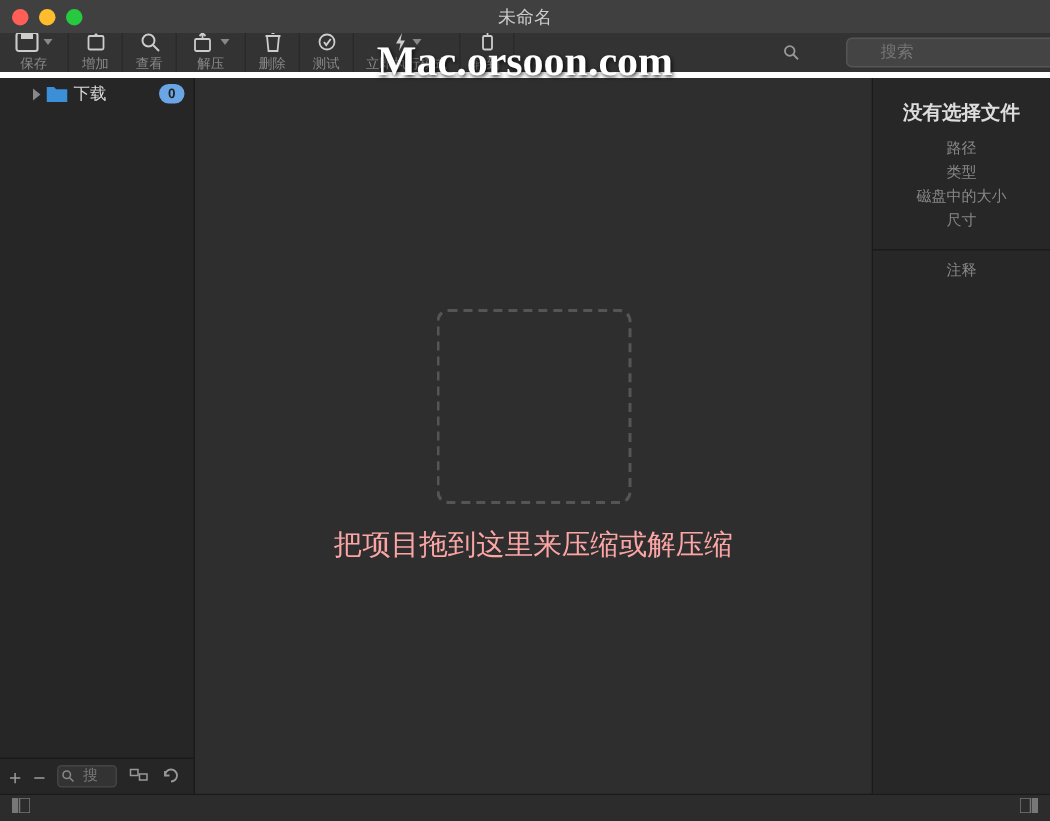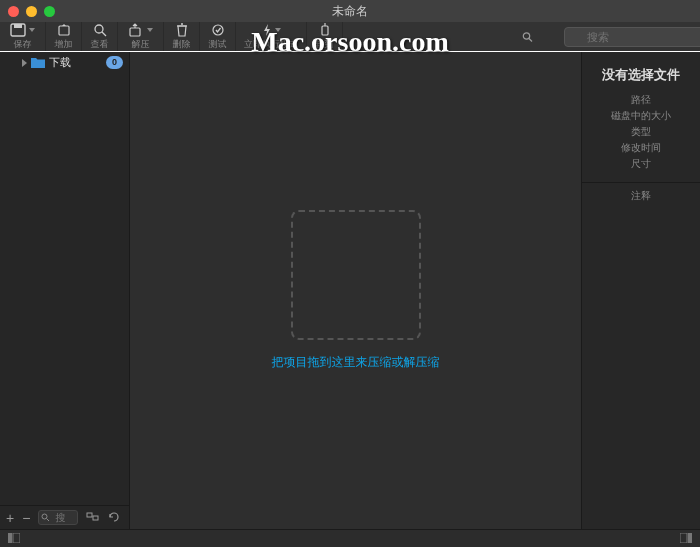--- a/index.html
+++ b/index.html
@@ -8,21 +8,21 @@
     
     .titlebar { height: 22px; background: #404040; display: flex; align-items: center; padding: 0 8px; position: relative; }
     .traffic { display: flex; gap: 7px; }
     .traffic span { width: 11px; height: 11px; border-radius: 50%; display: block; }
     .t-close { background: #ff5f56; }
     .t-min { background: #ffbd2e; }
     .t-max { background: #27c93f; }
     .title { position: absolute; left: 0; right: 0; text-align: center; color: #ccc; font-size: 12px; pointer-events: none; }
 
     
-    .toolbar { height: 30px; background: #333; display: flex; align-items: stretch; border-bottom: 1px solid #ffffff; }
+    .toolbar { height: 30px; background: #333; display: flex; align-items: stretch; border-bottom: 4px solid #ffffff; }
     .tb-btn { display: flex; flex-direction: column; align-items: center; justify-content: center; padding: 0 8px; border-right: 1px solid #2a2a2a; min-width: 36px; cursor: pointer; }
     .tb-btn .ic { height: 14px; display: flex; align-items: center; justify-content: center; }
     .tb-btn .lbl { font-size: 9px; color: #888; margin-top: 1px; }
     .tb-btn.wide { min-width: 46px; }
     .tb-btn svg { display: block; }
     .chev { display: inline-block; width: 0; height: 0; border-left: 3px solid transparent; border-right: 3px solid transparent; border-top: 4px solid #888; margin-left: 3px; vertical-align: middle; }
     .search { flex: 1; display: flex; align-items: center; padding: 0 8px 0 4px; }
     .search input { width: 100%; background: #444; border: 1px solid #555; border-radius: 4px; padding: 3px 6px 3px 22px; color: #ccc; font-size: 11px; outline: none; margin-left: 47px; }
     .search .wrap { position: relative; width: 100%; max-width: 175px; margin-left: auto; }
     .search .wrap svg { position: absolute; left: 5px; top: 50%; transform: translateY(-50%); }
@@ -38,21 +38,21 @@
     .disclosure { width: 0; height: 0; border-top: 4px solid transparent; border-bottom: 4px solid transparent; border-left: 5px solid #888; }
     .sb-bottom { height: 24px; border-top: 1px solid #1a1a1a; display: flex; align-items: center; padding: 0 6px; gap: 8px; }
     .sb-bottom span { color: #999; cursor: pointer; font-size: 14px; }
     .sb-bottom input { background: #333; border: 1px solid #444; border-radius: 3px; width: 40px; padding: 1px 4px 1px 16px; color: #aaa; font-size: 10px; }
     .sb-bottom .srch { position: relative; display: flex; align-items: center; }
     .sb-bottom .srch svg { position: absolute; left: 3px; }
 
     
     .center { flex: 1; background: #2e2e2e; display: flex; flex-direction: column; align-items: center; justify-content: center; position: relative; }
     .dropbox { width: 130px; height: 130px; border: 2px dashed #555; border-radius: 8px; }
-    .drop-lbl { margin-top: 14px; color: #0ea5e9; font-size: 12px; }
+    .drop-lbl { margin-top: 14px; color: #fca5a5; font-size: 19px; }
 
     
     .right { width: 119px; background: #272727; border-left: 1px solid #1a1a1a; display: flex; flex-direction: column; }
     .rp-head { padding: 14px 10px 10px; text-align: center; }
     .rp-head .h { color: #ddd; font-size: 13px; font-weight: bold; margin-bottom: 8px; }
     .rp-head .row { color: #888; font-size: 10px; line-height: 16px; }
     .rp-notes { border-top: 1px solid #1a1a1a; padding: 6px 8px; color: #888; font-size: 10px; flex: 1; text-align: center; }
 
     
     .status { height: 18px; background: #2c2c2c; border-top: 1px solid #1a1a1a; display: flex; align-items: center; padding: 0 8px; justify-content: space-between; }
@@ -200,23 +200,22 @@
 
   <div class="center">
     <div class="dropbox"></div>
     <div class="drop-lbl">把项目拖到这里来压缩或解压缩</div>
   </div>
 
   <div class="right">
     <div class="rp-head">
       <div class="h">没有选择文件</div>
       <div class="row">路径</div>
+      <div class="row">类型</div>
       <div class="row">磁盘中的大小</div>
-      <div class="row">类型</div>
-      <div class="row">修改时间</div>
       <div class="row">尺寸</div>
     </div>
     <div class="rp-notes">注释</div>
   </div>
 </div>
 
 <div class="status">
   <span>
     <svg width="12" height="10" viewBox="0 0 12 10">
         <rect x="0" y="0" width="4" height="10" fill="#777"></rect>

